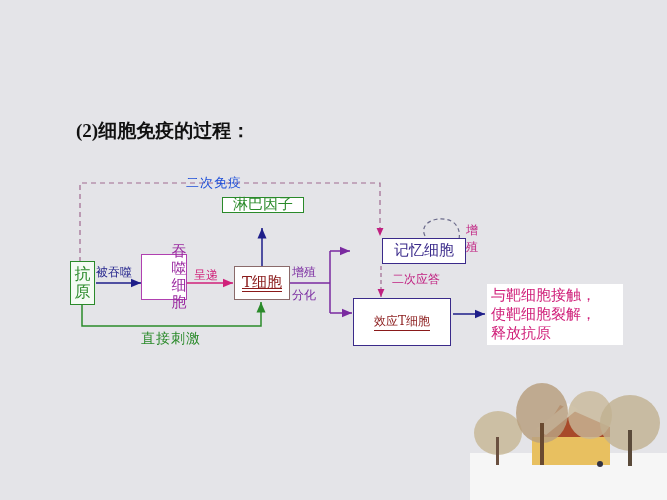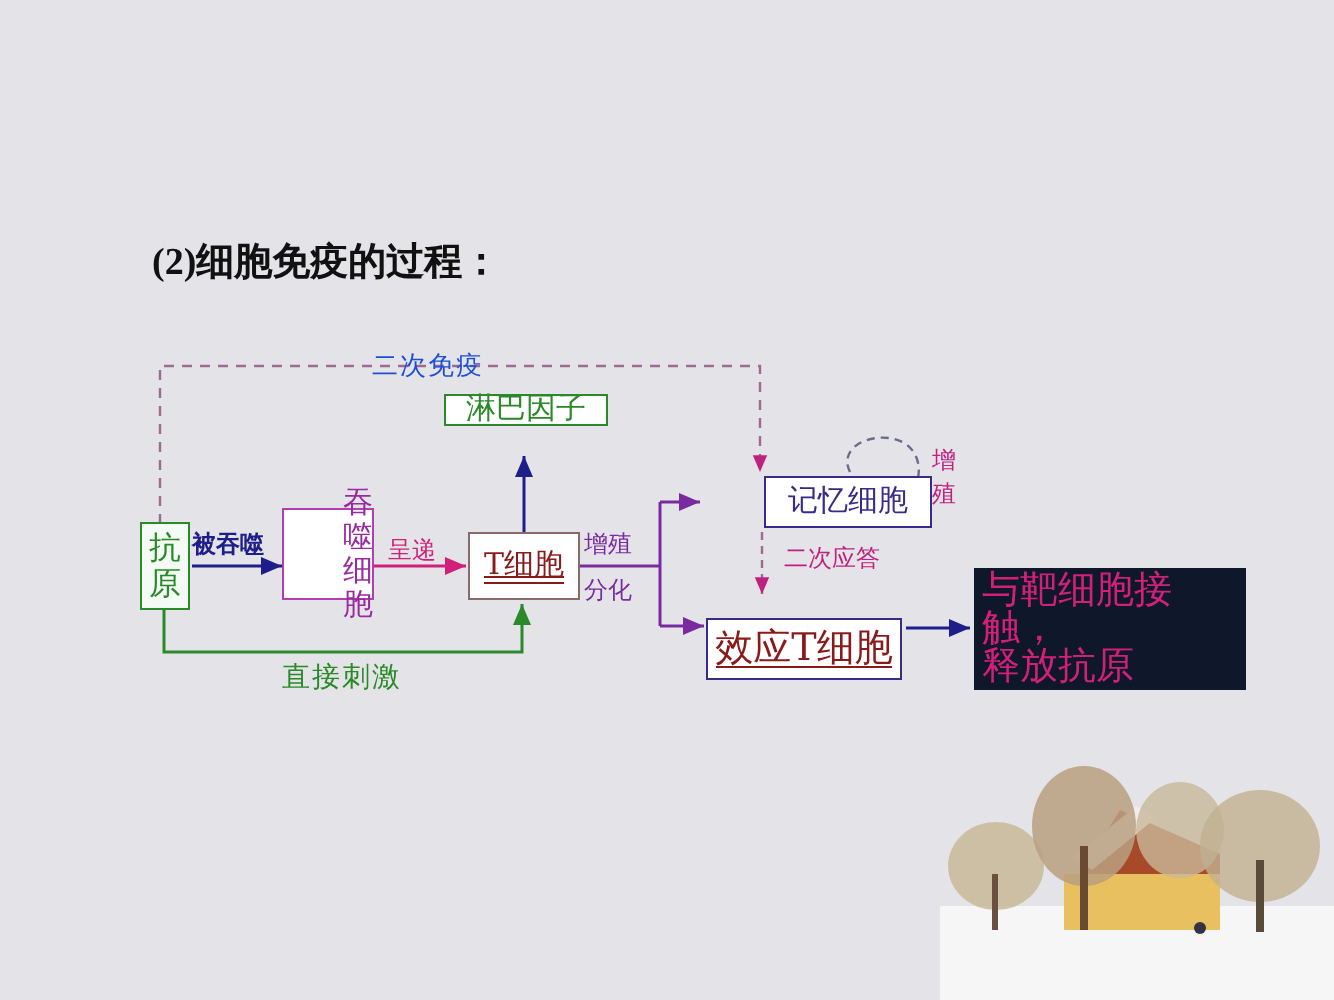--- a/index.html
+++ b/index.html
@@ -14,22 +14,22 @@
     font-family: "Liberation Serif", "DejaVu Serif", serif;
   }
   .box {
     position: absolute; background: #fff; box-sizing: border-box;
     display: flex; align-items: center; justify-content: center;
     text-align: center; line-height: 1.15;
   }
   .lbl { position: absolute; font-size: 13px; white-space: nowrap; }
   svg.lines { position: absolute; left: 0; top: 0; }
   .result {
-    left: 487px; top: 284px; width: 128px; background: #0f172a;
-    color: #d0207a; font-size: 19px; line-height: 19px; padding: 2px 4px;
+    left: 487px; top: 284px; width: 128px; background: #ffffff;
+    color: #d0207a; font-size: 15px; line-height: 19px; padding: 2px 4px;
   }
   .scene { left: 470px; top: 375px; width: 197px; height: 125px; }
 </style>
 </head>
 <body>
 
 <div class="abs title">(2)细胞免疫的过程：</div>
 
 <svg class="lines" width="667" height="500">
   <defs>
@@ -87,38 +87,39 @@
 </div>
 
 <div class="box" style="left:222px;top:197px;width:82px;height:16px;border:1.5px solid #2a8a2a;color:#2a8a2a;font-size:15px;">
   <span>淋巴因子</span>
 </div>
 
 <div class="box" style="left:353px;top:238px;width:84px;height:26px;border:1.5px solid #3a2a8a;color:#3a2a8a;font-size:15px;margin-left:29px;">
   <span>记忆细胞</span>
 </div>
 
-<div class="box" style="left:353px;top:298px;width:98px;height:31px;border:1.5px solid #3a2a8a;color:#8a1a1a;font-size:19px;margin-top:11px;">
+<div class="box" style="left:353px;top:298px;width:98px;height:48px;border:1.5px solid #3a2a8a;color:#8a1a1a;font-size:12px;">
   <span style="border-bottom:1.5px solid #8a1a1a;line-height:17px;">效应T细胞</span>
 </div>
 
 <div class="lbl" style="left:186px;top:162px;color:#1d4ed8;font-size:13px;letter-spacing:1px;margin-top:12px;">二次免疫</div>
-<div class="lbl" style="left:96px;top:264px;color:#1e1e8a;font-size:12px;font-weight:bold;">被吞噬</div>
+<div class="lbl" style="left:96px;top:264px;color:#1e1e8a;font-size:12px;font-weight:normal;">被吞噬</div>
 <div class="lbl" style="left:194px;top:267px;color:#d0207a;font-size:12px;">呈递</div>
 <div class="lbl" style="left:292px;top:264px;color:#7a2aa0;font-size:12px;">增殖</div>
 <div class="lbl" style="left:292px;top:287px;color:#7a2aa0;font-size:12px;">分化</div>
 <div class="lbl" style="left:125px;top:330px;color:#2a8a2a;font-size:14px;letter-spacing:1px;margin-left:16px;">直接刺激</div>
 <div class="lbl" style="left:392px;top:271px;color:#c02080;font-size:12px;">二次应答</div>
 <div class="lbl" style="left:466px;top:222px;color:#c02080;font-size:12px;line-height:17px;">
   <div>增</div>
   <div>殖</div>
 </div>
 
 <div class="abs result">
   <div>与靶细胞接触，</div>
+  <div>使靶细胞裂解，</div>
   <div>释放抗原</div>
 </div>
 
 <svg class="abs scene" width="197" height="125" viewBox="0 0 197 125">
   <rect x="0" y="78" width="197" height="47" fill="#f6f6f6"></rect>
 
   <rect x="62" y="62" width="78" height="28" fill="#e8c060"></rect>
   <polygon x="0" points="90,30 140,52 140,62 70,62" fill="#a84a2a"></polygon>
   <polygon points="66,54 98,28 108,34 76,60" fill="#eee"></polygon>
 

